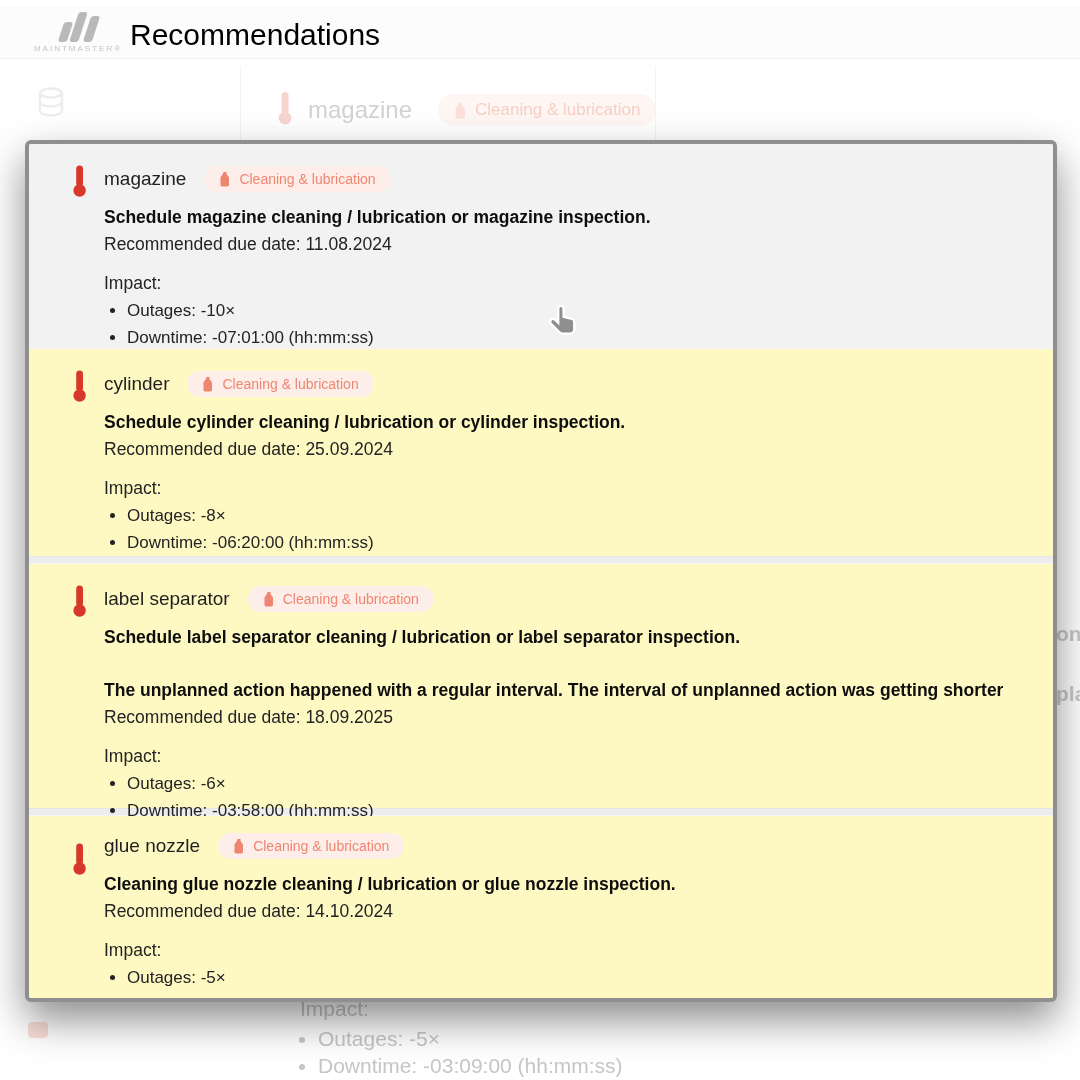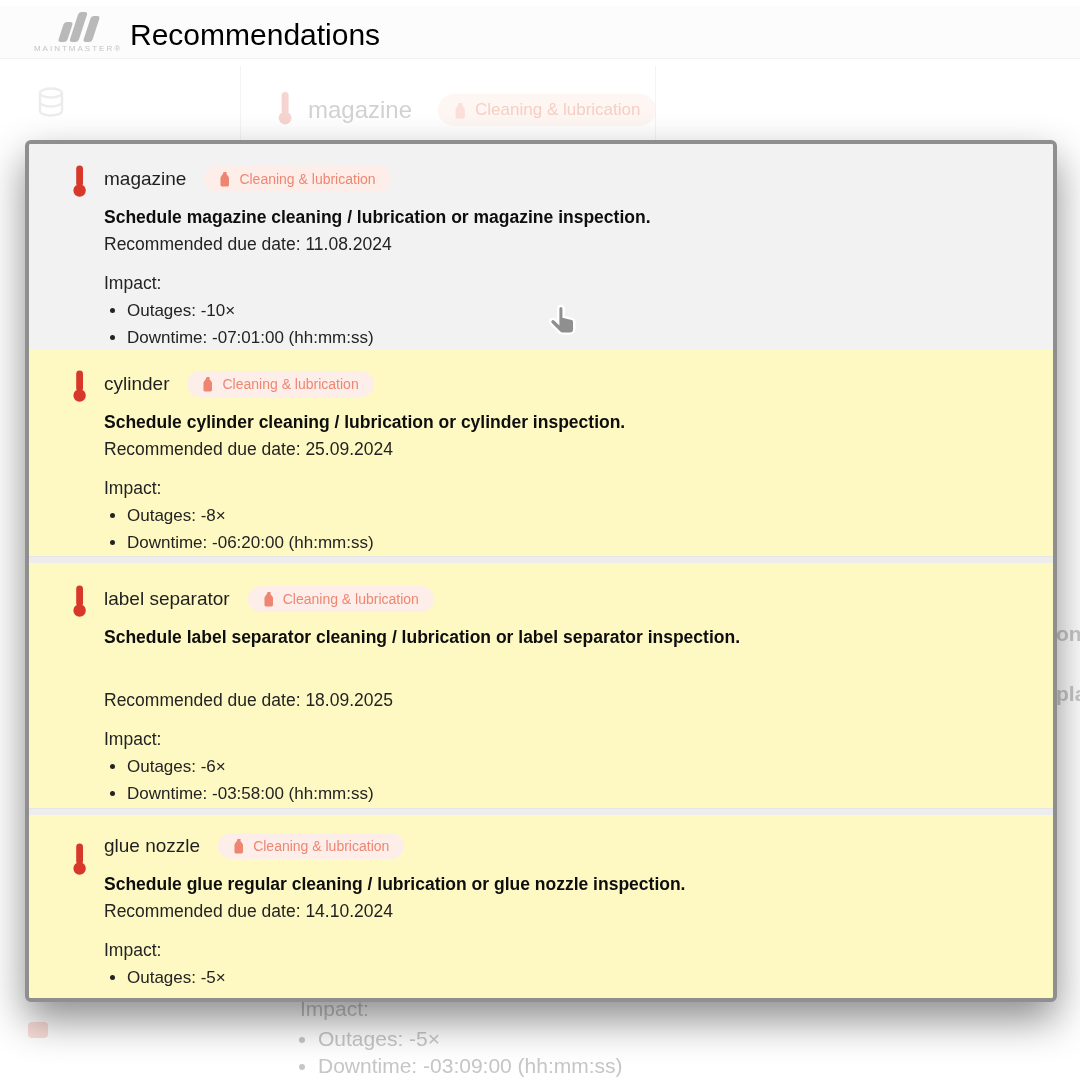--- a/index.html
+++ b/index.html
@@ -63,21 +63,21 @@
   .card-name{font-size:19px;font-weight:500;color:#1f1f1f;}
   .badge{
     display:inline-flex;align-items:center;gap:8px;
     background:#fdeee9;border-radius:15px;padding:5px 15px;
   }
   .badge-label{font-size:14px;font-weight:500;color:#ef8672;}
   .body{margin-top:10px;}
   .line{font-size:17.5px;line-height:27px;margin:0;color:#232323;}
   .line.bold{font-weight:700;color:#0e0e0e;}
   .line.nowrap{white-space:nowrap;}
-  .line.gap-after{margin-bottom:36px;}
+  .line.gap-after{margin-bottom:26px;}
   .impact{margin-top:12px;}
   .impact ul{margin:0;padding-left:23px;}
   .impact li{font-size:17px;line-height:27px;color:#232323;}
   
   .cursor{position:absolute;left:548px;top:303px;z-index:50;}
 </style>
 </head>
 <body>
 
 <div class="bg-page">
@@ -206,20 +206,21 @@
       <span class="card-name">label separator</span>
       <span class="badge">
         <svg width="12" height="16" viewBox="0 0 13 17">
           <path d="M5 1h3.2v2.4l2 2.4c.4.4.6 1 .6 1.5V15c0 .9-.7 1.6-1.6 1.6H3.2c-.9 0-1.6-.7-1.6-1.6V7.3c0-.5.2-1.1.6-1.5l1.8-2.4z" fill="#ee8570"></path>
         </svg>
         <span class="badge-label">Cleaning &amp; lubrication</span>
       </span>
     </div>
     <div class="body">
       <p class="line bold gap-after">Schedule label separator cleaning / lubrication or label separator inspection.</p>
+      <p class="line bold nowrap">The unplanned action happened with a regular interval. The interval of unplanned action was getting shorter</p>
       <p class="line">Recommended due date: 18.09.2025</p>
       <div class="impact">
         <p class="line">Impact:</p>
         <ul>
           <li>Outages: -6×</li>
           <li>Downtime: -03:58:00 (hh:mm:ss)</li>
         </ul>
       </div>
     </div>
   </div>
@@ -236,21 +237,21 @@
     <div class="title-row">
       <span class="card-name">glue nozzle</span>
       <span class="badge">
         <svg width="12" height="16" viewBox="0 0 13 17">
           <path d="M5 1h3.2v2.4l2 2.4c.4.4.6 1 .6 1.5V15c0 .9-.7 1.6-1.6 1.6H3.2c-.9 0-1.6-.7-1.6-1.6V7.3c0-.5.2-1.1.6-1.5l1.8-2.4z" fill="#ee8570"></path>
         </svg>
         <span class="badge-label">Cleaning &amp; lubrication</span>
       </span>
     </div>
     <div class="body">
-      <p class="line bold">Schedule glue regular cleaning / lubrication or glue nozzle inspection.</p>
+      <p class="line bold">Cleaning glue nozzle cleaning / lubrication or glue nozzle inspection.</p>
       <p class="line">Recommended due date: 14.10.2024</p>
       <div class="impact">
         <p class="line">Impact:</p>
         <ul>
           <li>Outages: -5×</li>
 
         </ul>
       </div>
     </div>
   </div>

